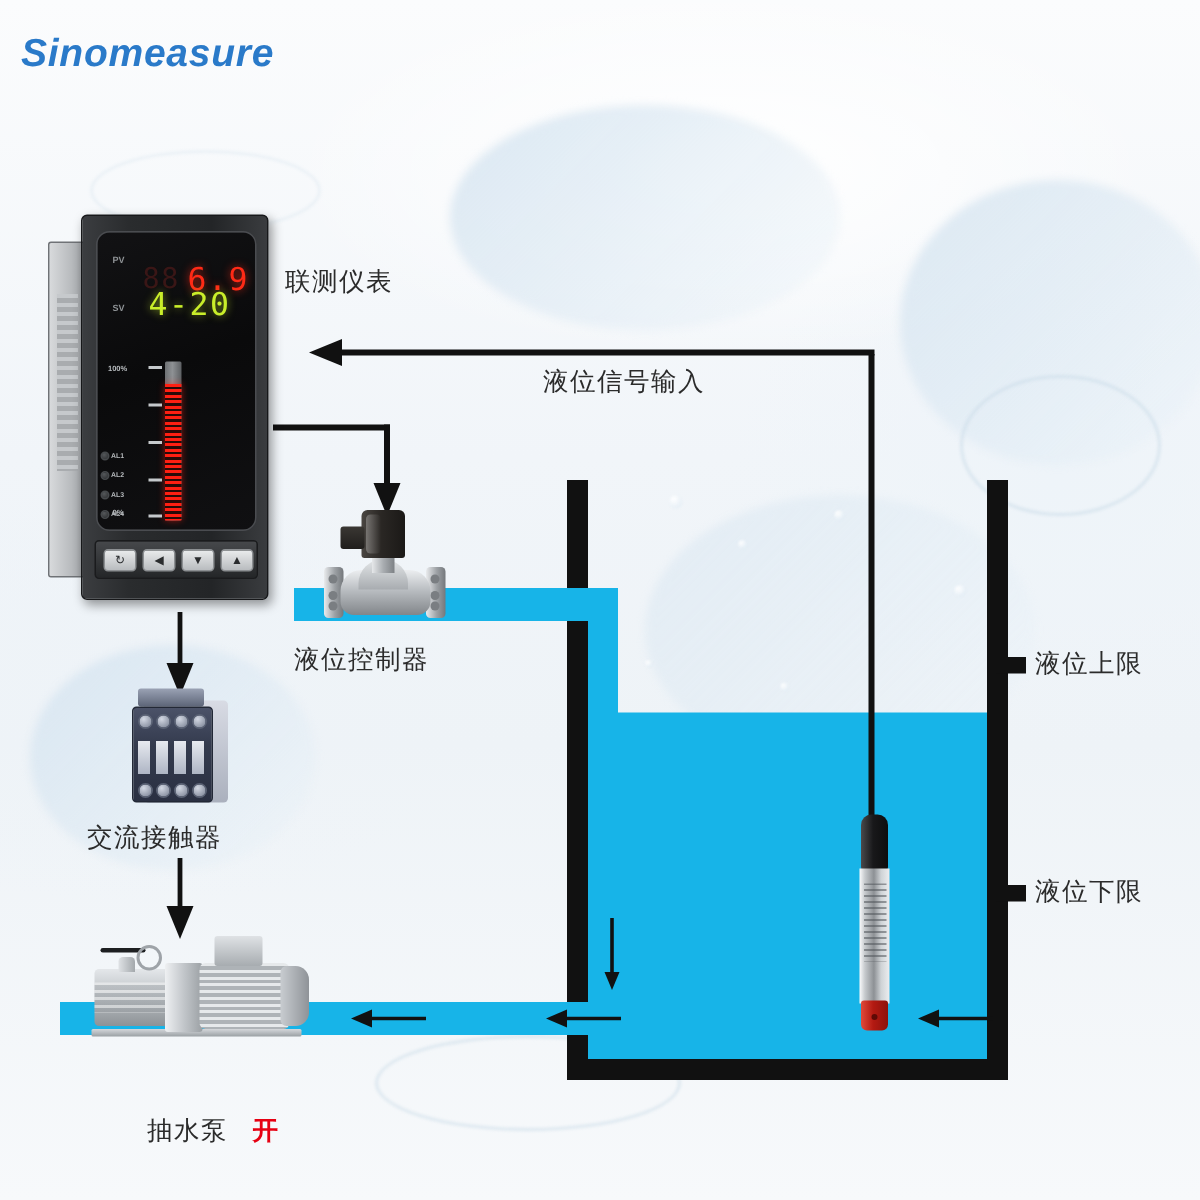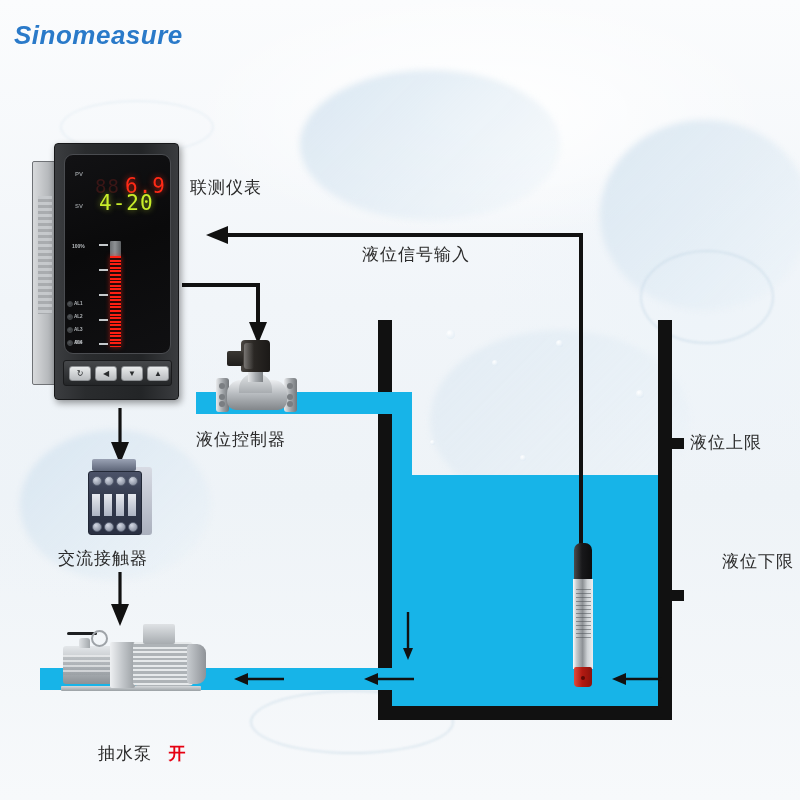--- a/index.html
+++ b/index.html
@@ -197,21 +197,21 @@
   <div class="water" style="left:392px;top:475px;width:266px;height:231px;"></div>
 
   <svg class="flow-arrow" style="left:398px;top:612px;width:20px;height:50px;" viewBox="0 0 20 50">
     <line x1="10" y1="0" x2="10" y2="38" stroke="#111" stroke-width="2.4"></line>
     <polygon points="10,48 5,36 15,36" fill="#111"></polygon>
   </svg>
 
   <div class="limit-marker" style="left:664px;top:438px;"></div>
   <div class="cn-label" style="left:690px;top:431px;">液位上限</div>
   <div class="limit-marker" style="left:664px;top:590px;"></div>
-  <div class="cn-label" style="left:690px;top:550px;margin-left:32px;">液位下限</div>
+  <div class="cn-label" style="left:690px;top:583px;">液位下限</div>
 
   <div class="pipe" style="left:196px;top:392px;width:216px;height:22px;"></div>
   <div class="pipe" style="left:392px;top:392px;width:20px;height:86px;"></div>
 
   <div class="pipe" style="left:40px;top:668px;width:352px;height:22px;"></div>
   <svg class="flow-arrow" style="left:358px;top:664px;width:56px;height:30px;" viewBox="0 0 56 30">
     <line x1="56" y1="15" x2="16" y2="15" stroke="#111" stroke-width="2.4"></line>
     <polygon points="6,15 20,9 20,21" fill="#111"></polygon>
   </svg>
   <svg class="flow-arrow" style="left:228px;top:664px;width:56px;height:30px;" viewBox="0 0 56 30">

